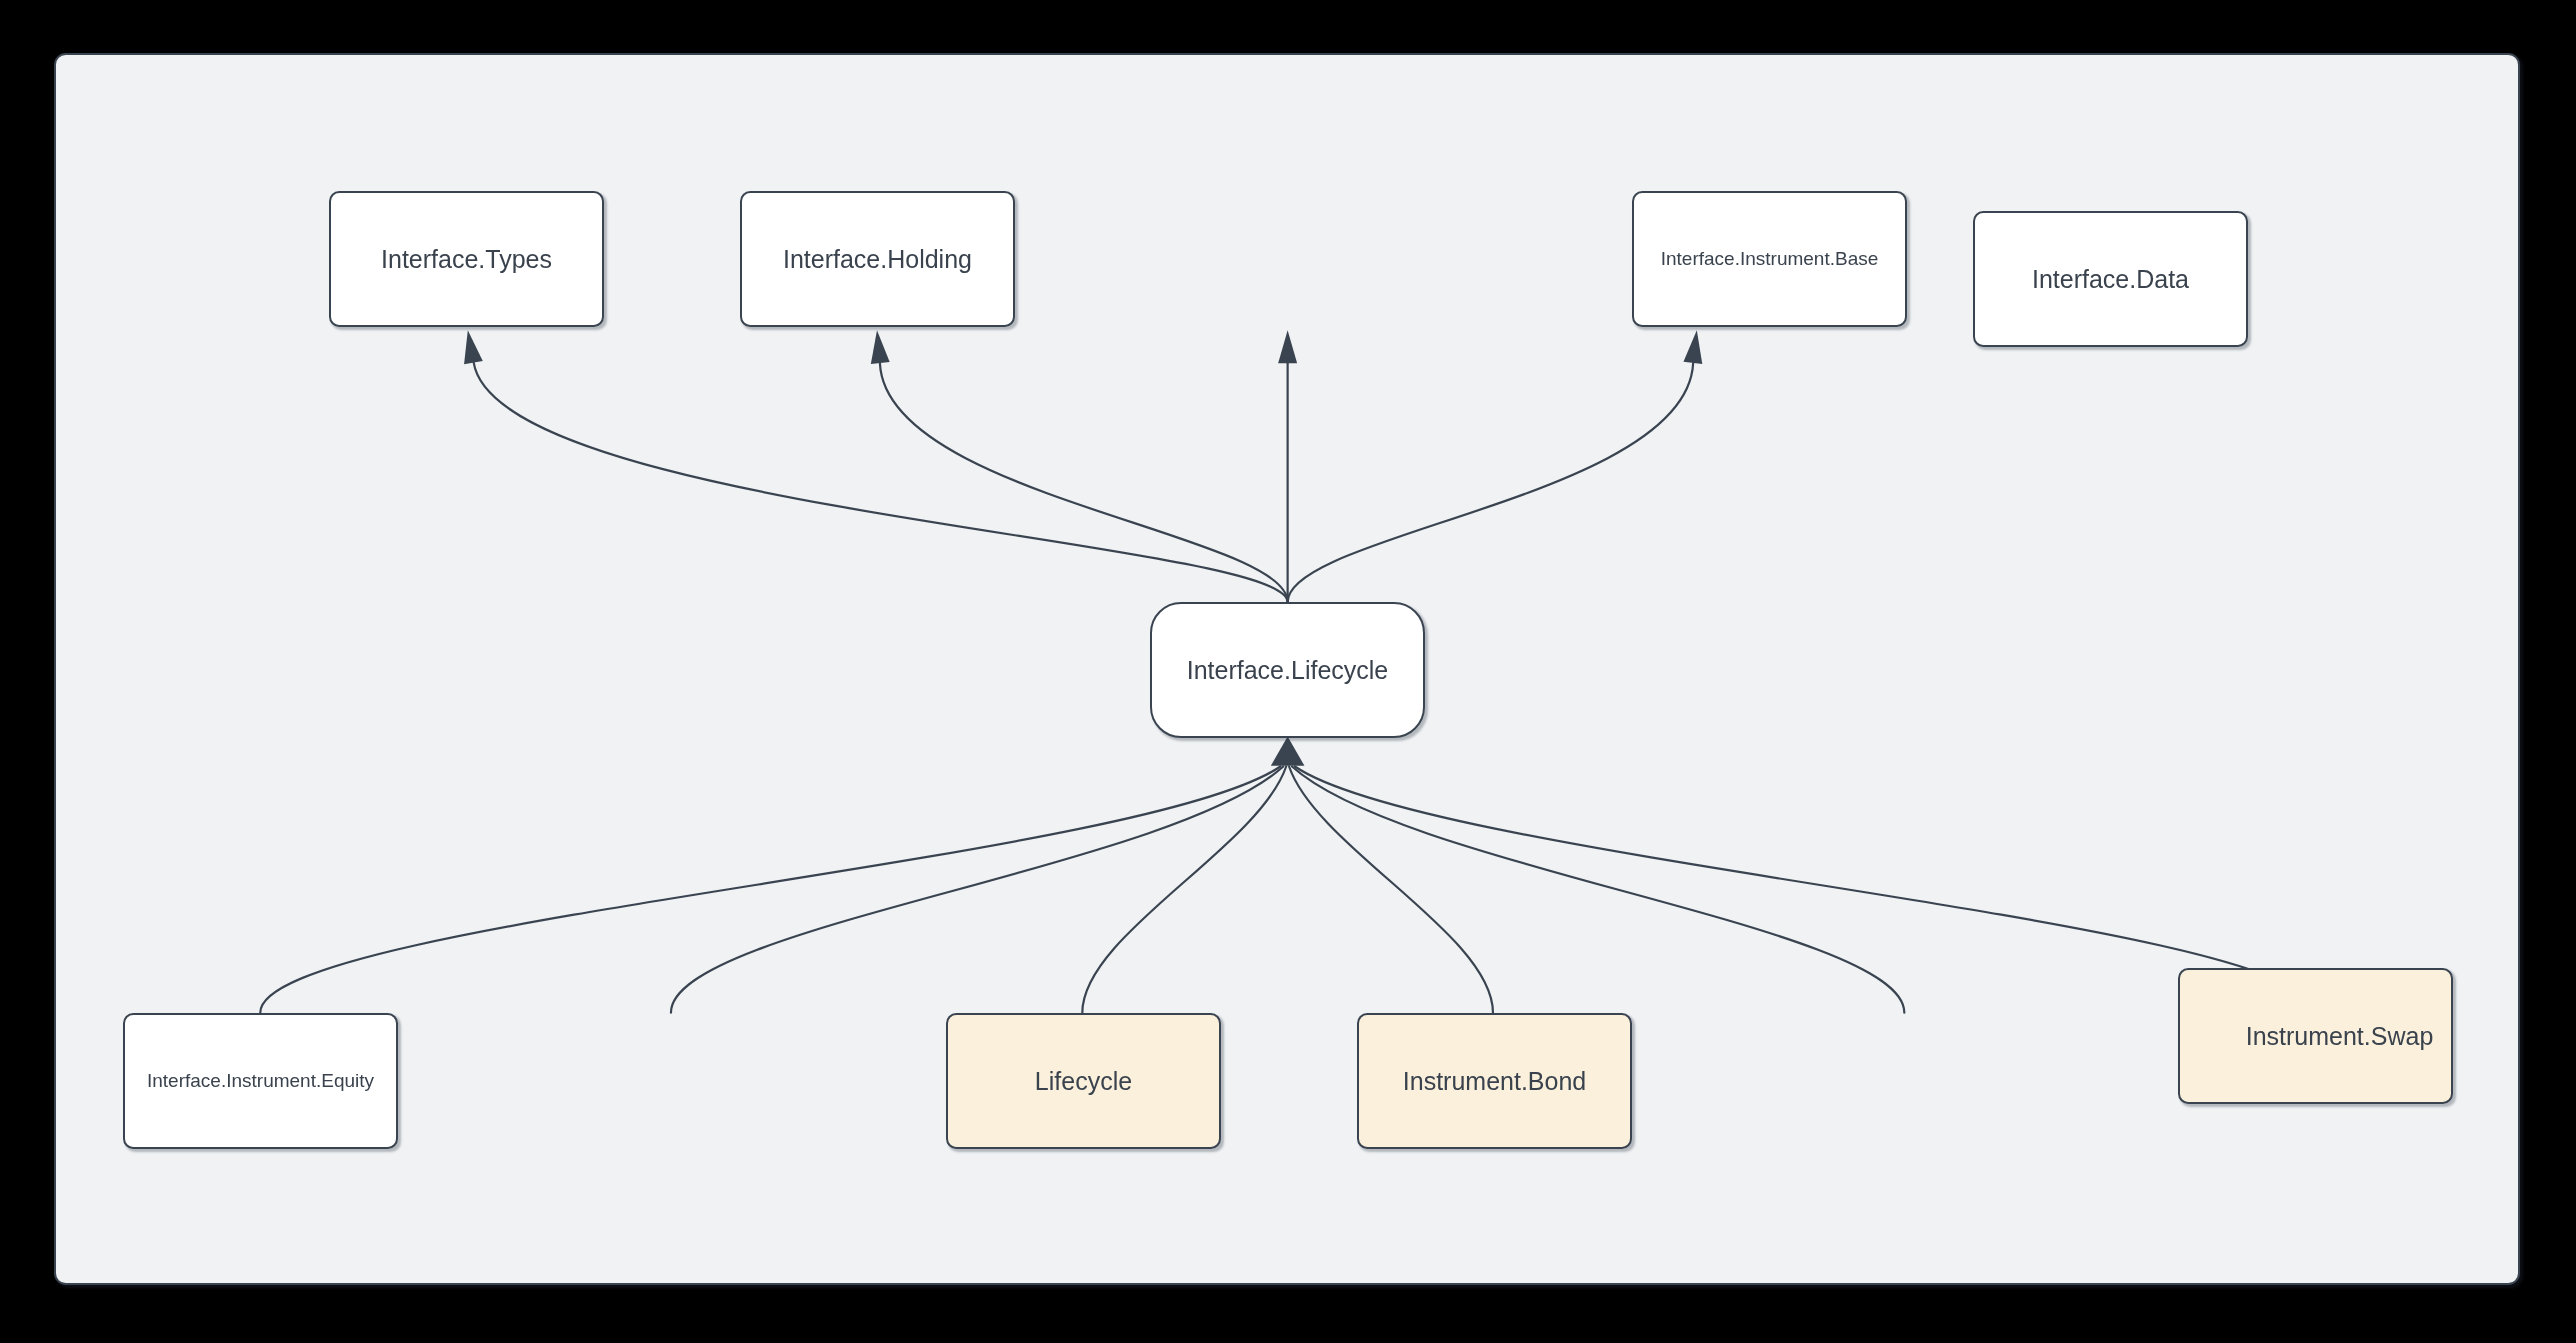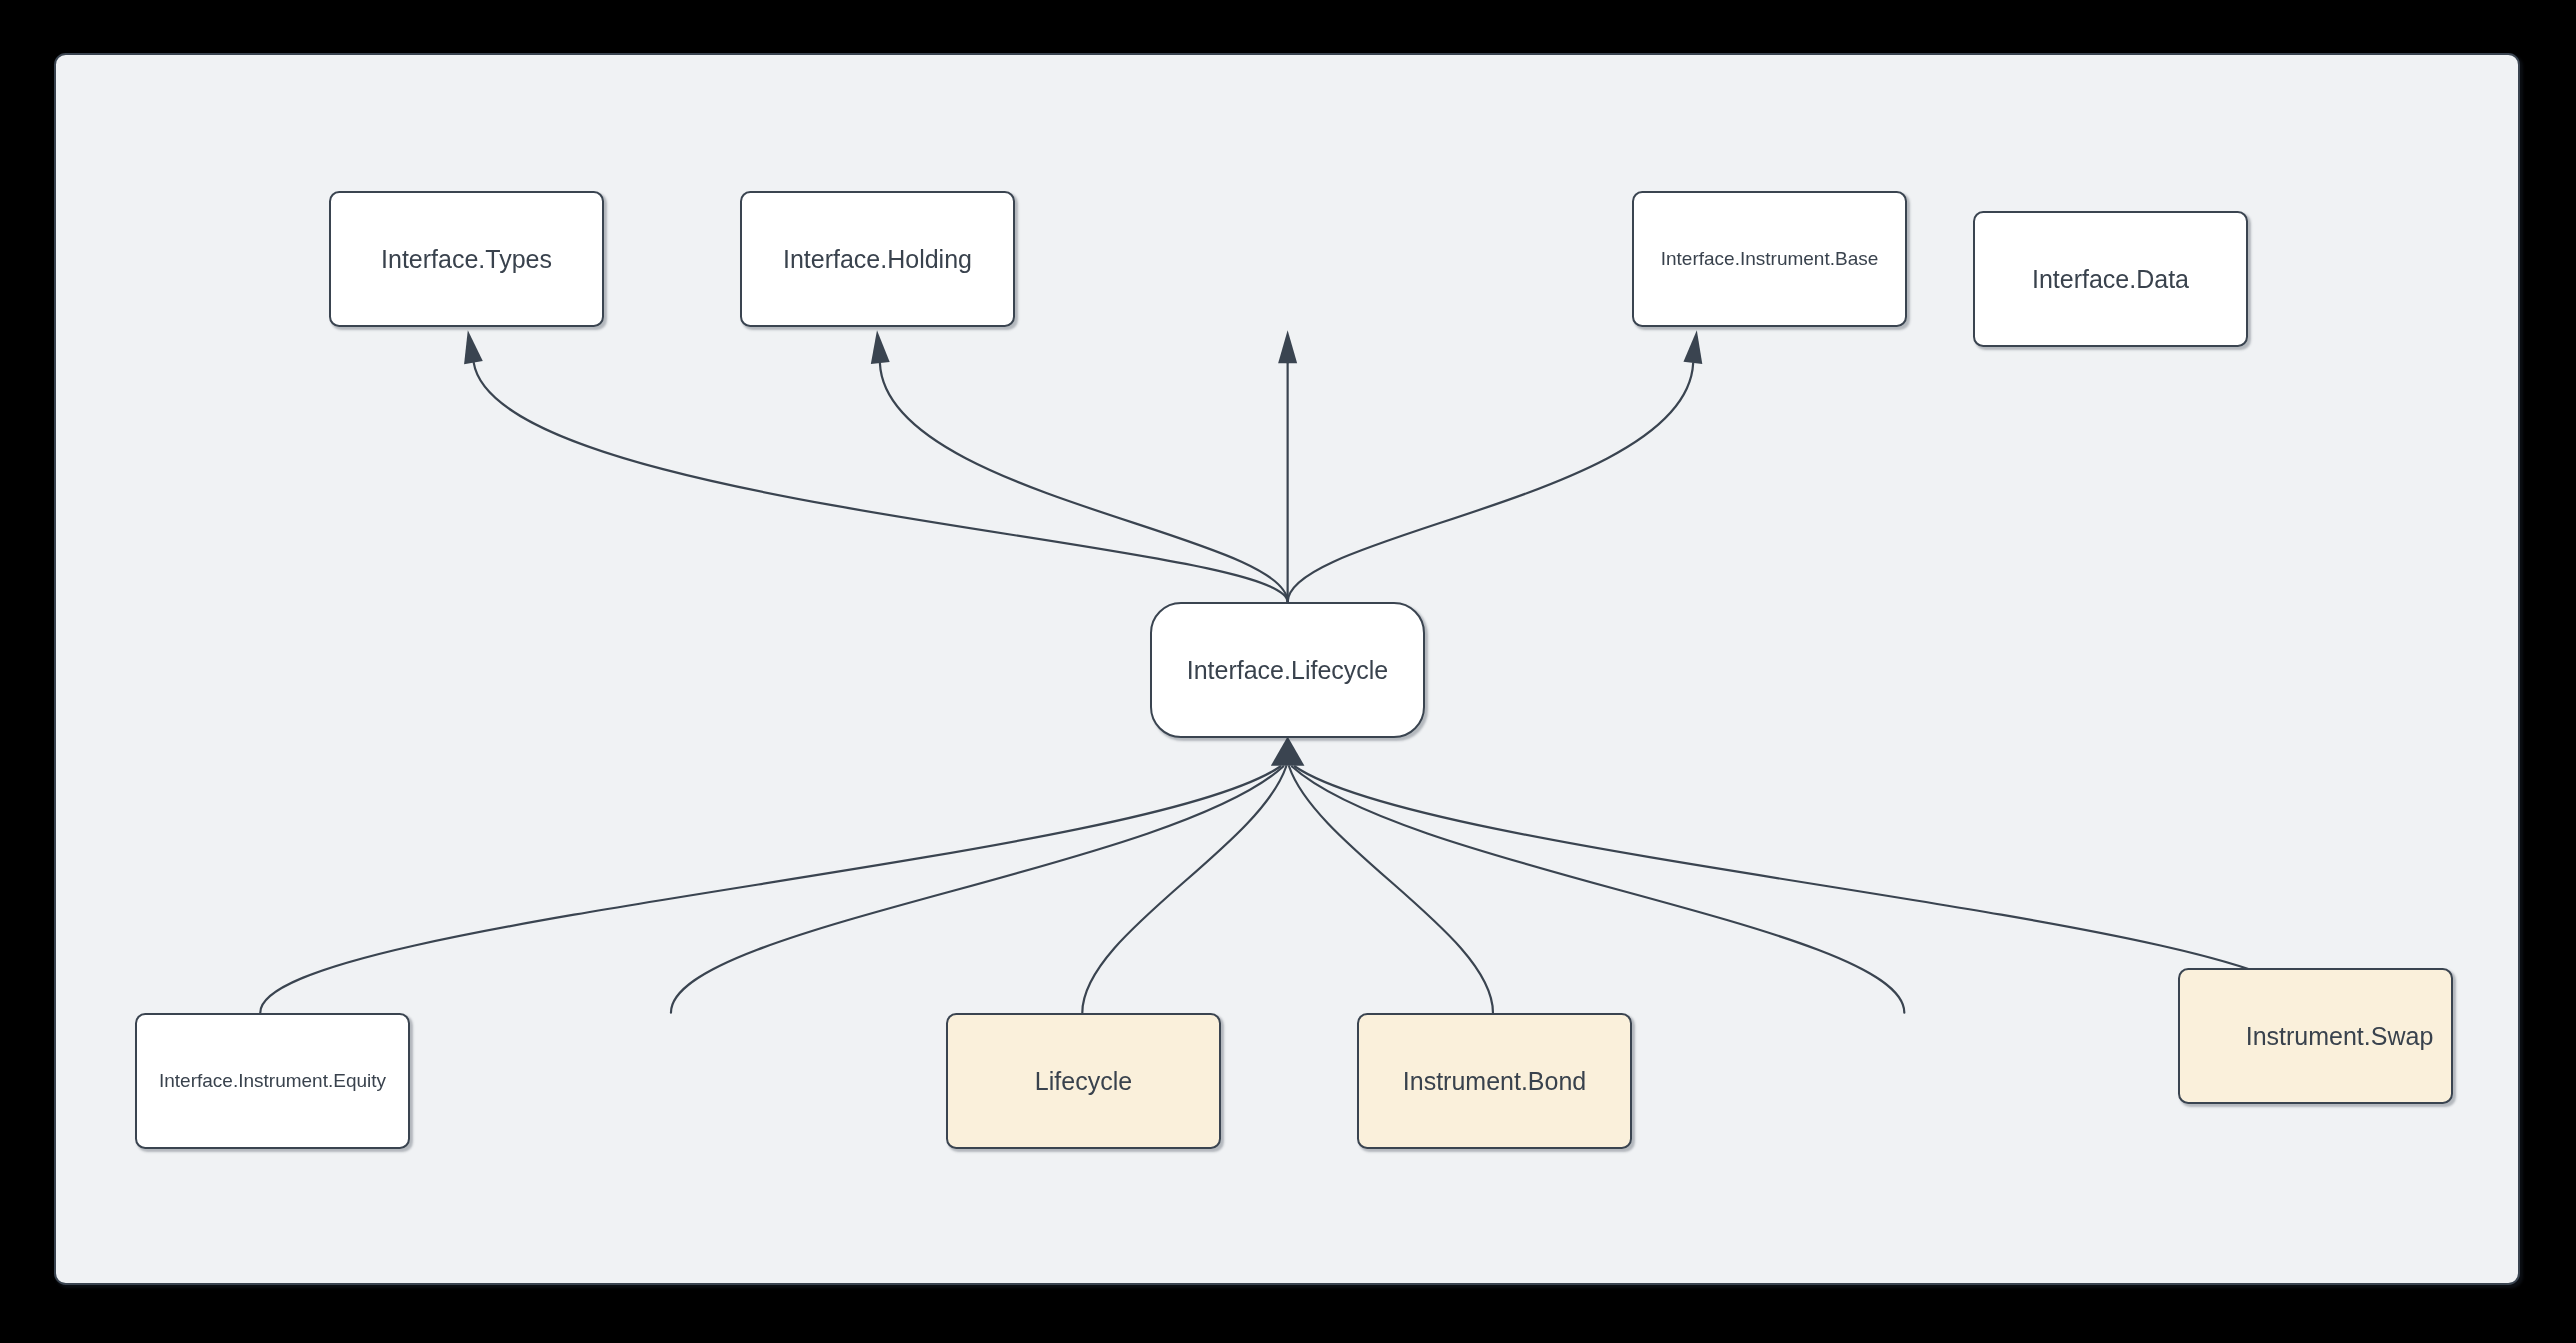--- a/index.html
+++ b/index.html
@@ -101,21 +101,21 @@
     <span class="lbl">Interface.Instrument.Base</span>
   </div>
   <div class="node" style="left:1973px; top:191px;margin-top:20px;">
     <span class="lbl">Interface.Data</span>
   </div>
 
   <div class="node" style="left:1150px; top:602px;border-radius:31px;">
     <span class="lbl">Interface.Lifecycle</span>
   </div>
 
-  <div class="node small" style="left:123px; top:1013px;margin-left:12px;">
+  <div class="node small" style="left:123px; top:1013px;">
     <span class="lbl">Interface.Instrument.Equity</span>
   </div>
   <div class="node highlight" style="left:946px; top:1013px;">
     <span class="lbl">Lifecycle</span>
   </div>
   <div class="node highlight" style="left:1357px; top:1013px;">
     <span class="lbl">Instrument.Bond</span>
   </div>
   <div class="node highlight" style="left:2178px; top:968px;padding-left:48px;">
     <span class="lbl">Instrument.Swap</span>

